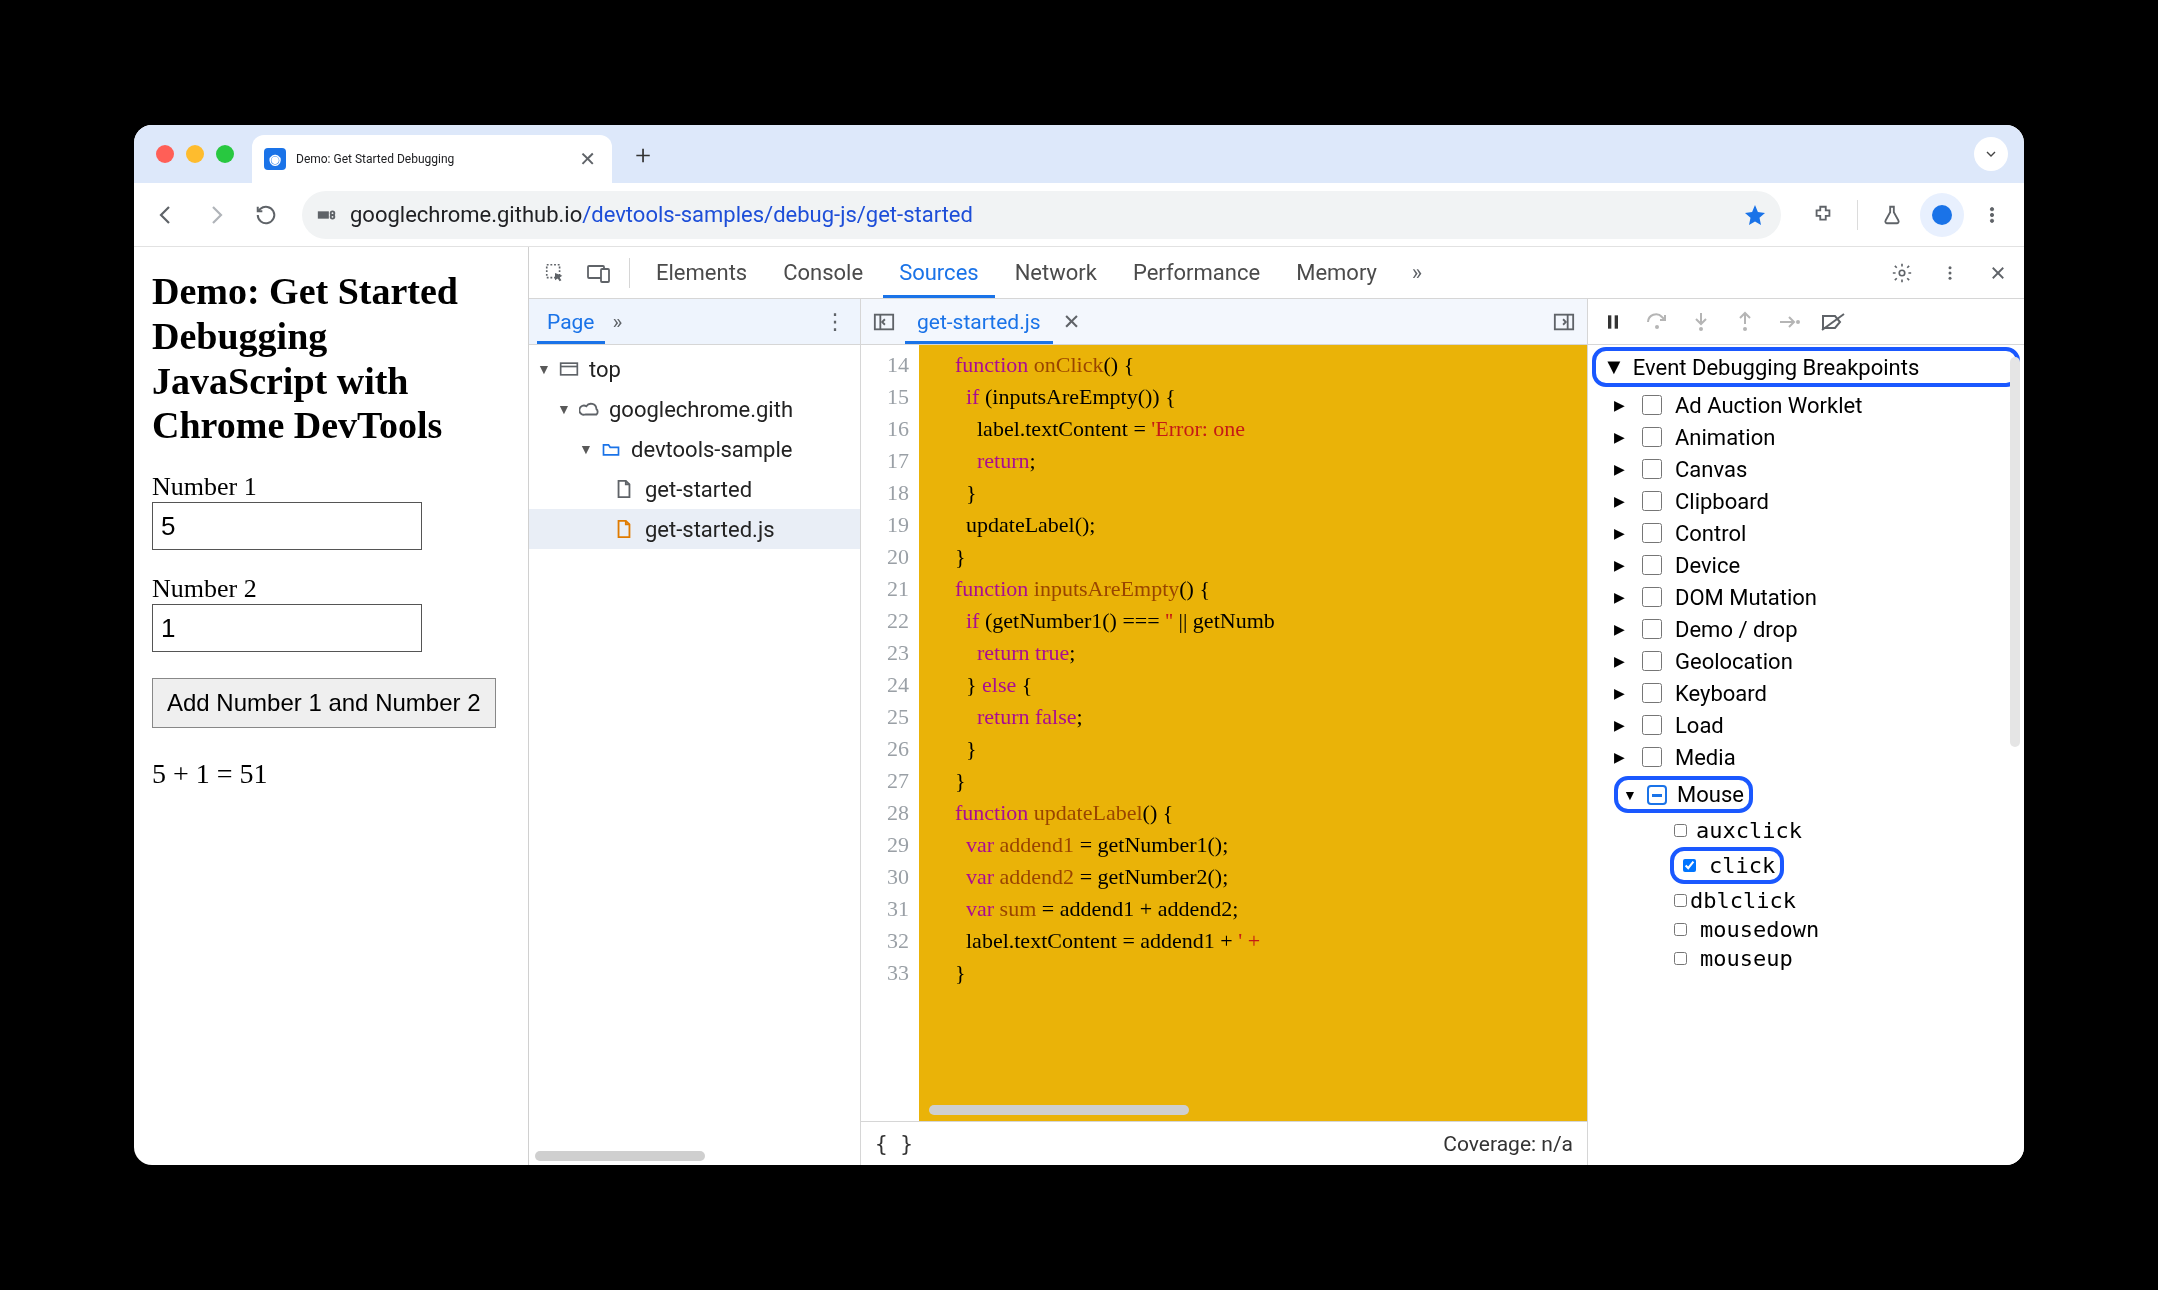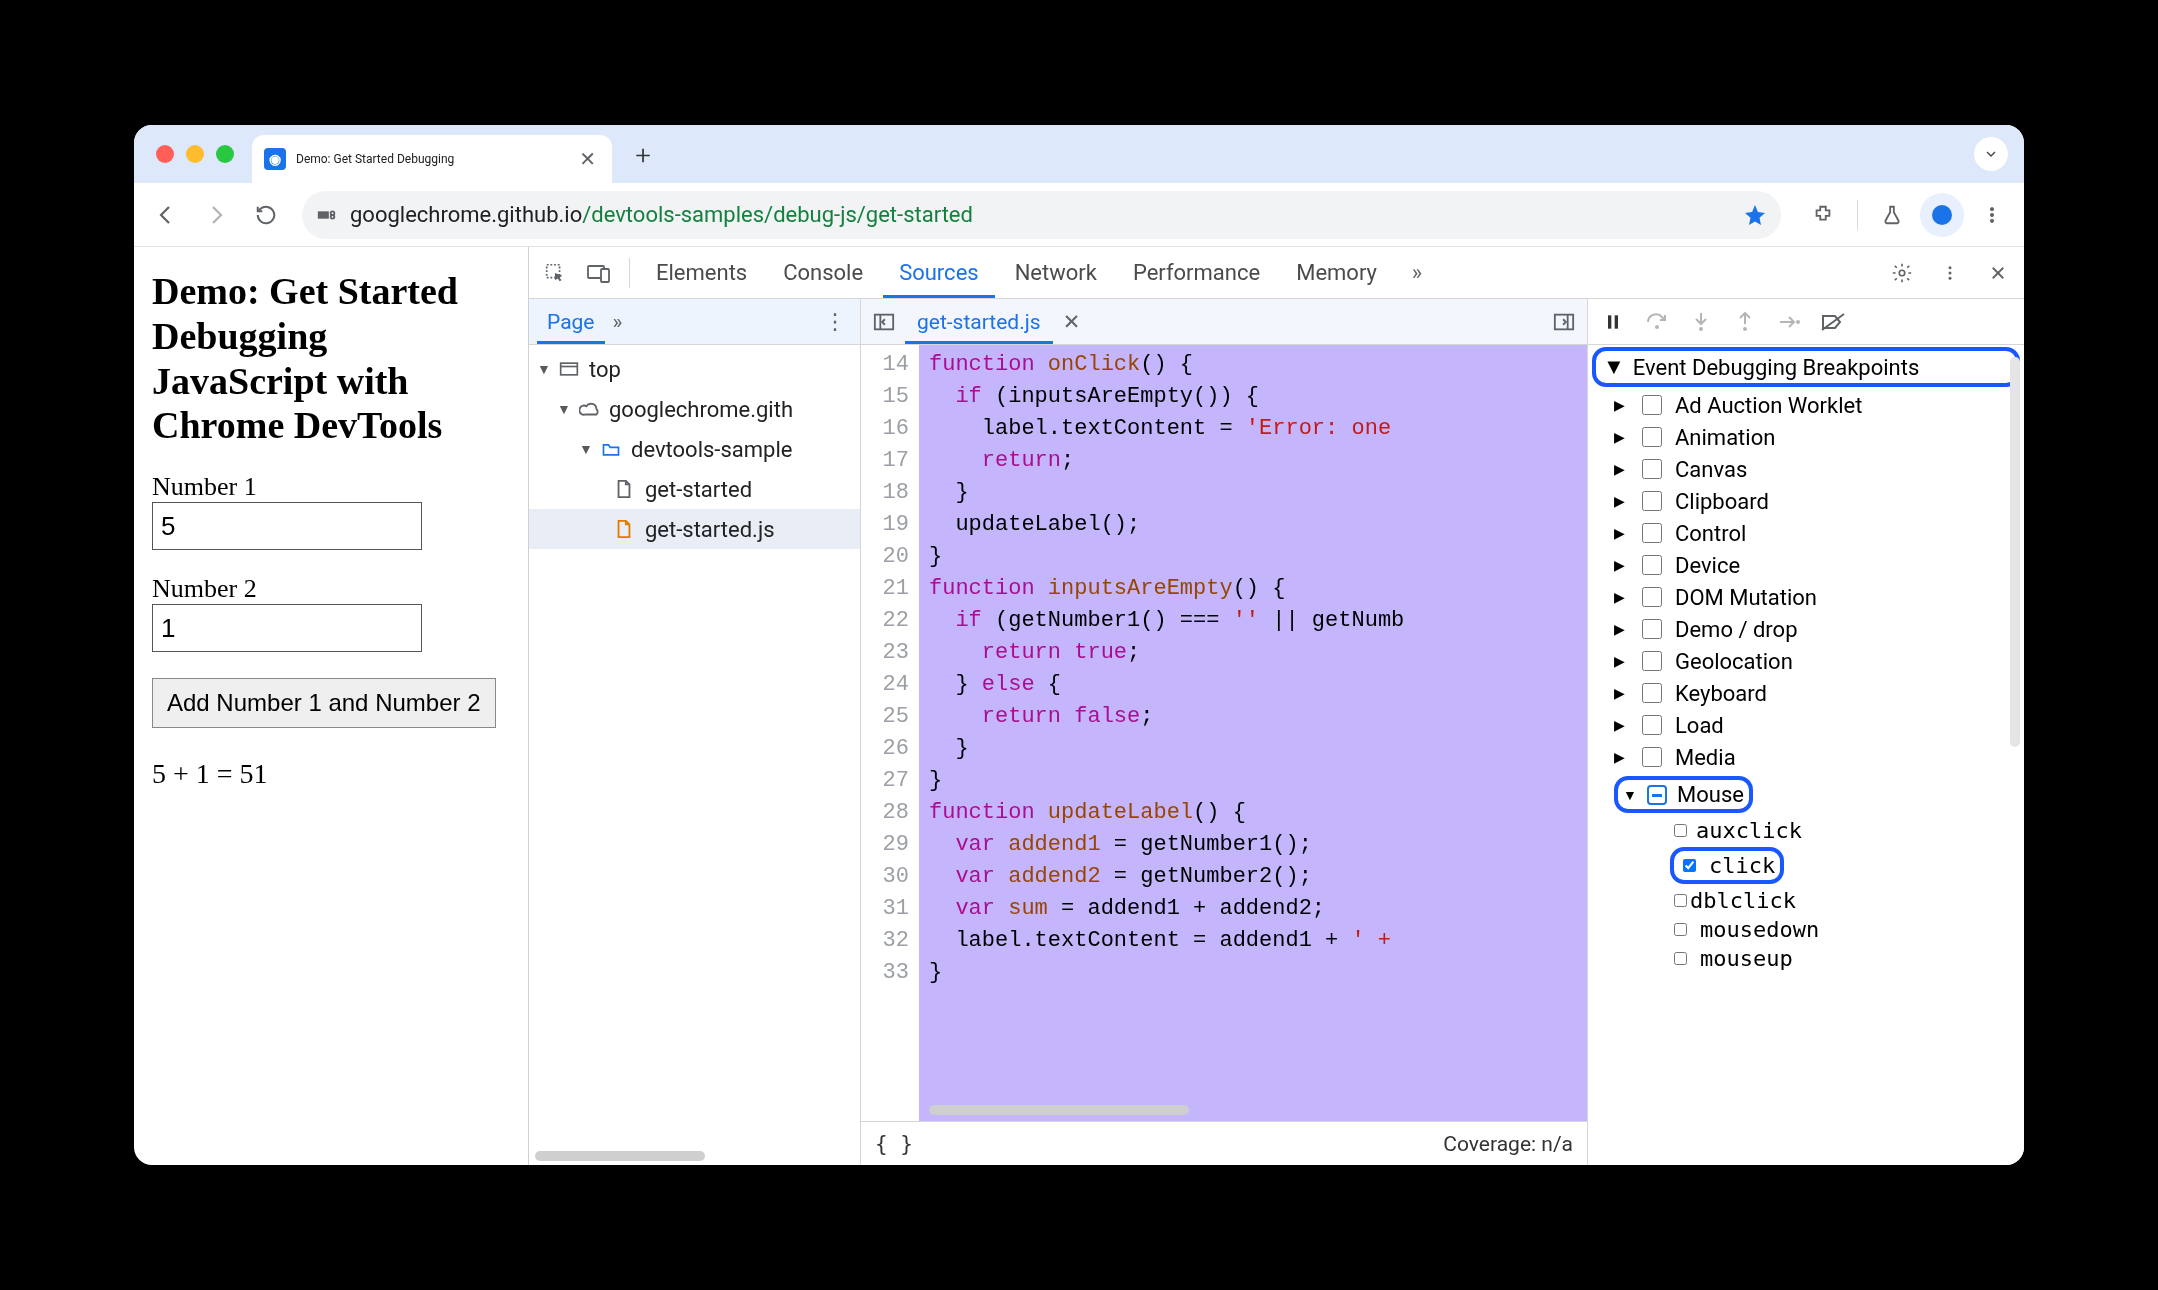--- a/index.html
+++ b/index.html
@@ -78,21 +78,21 @@
     align-items:center;
     padding: 0 14px;
     gap: 12px;
     color:#202124;
     font-size: 22px;
     margin: 0 8px;
   }
   .omnibox .secure { font-size:18px; color:#5f6368; letter-spacing:-3px; }
   .omnibox .url { flex:1; white-space:nowrap; overflow:hidden; }
   .omnibox .url .host { color:#202124; }
-  .omnibox .url .path { color:#15803d; }
+  .omnibox .url .path { color:#1d4ed8; }
   .star svg { fill:#1a73e8; }
   .tb-right { display:flex; align-items:center; gap:6px; margin-left:6px;}
   .tb-sep { width:1px; height:30px; background:#dcdcdc; margin:0 6px;}
   .avatar-dot { width:26px;height:26px;border-radius:50%;background:#1a73e8;}
 
   
   .main { flex:1; display:flex; min-height:0; }
   
   .page {
     width: 395px;
@@ -140,21 +140,21 @@
   .nav-scroll { position:absolute; bottom:4px; left:6px; height:10px; width:170px; background:#cfcfcf;border-radius:6px;}
 
   
   .editor { flex:1; display:flex; flex-direction:column; min-width:0; border-right:1px solid #d6d6d6; background:#f3f7fd;}
   .ed-tabbar { height:46px; border-bottom:1px solid #d6d6d6; display:flex; align-items:center; padding:0 6px; gap:4px; font-size:21px; }
   .ed-tabbar .fname { color:#1a73e8; box-shadow: inset 0 -3px 0 #1a73e8; height:100%;display:flex;align-items:center; padding:0 12px;}
   .ed-tabbar .x { color:#5f6368; padding:0 6px;}
   .ed-tabbar .panelico { color:#5f6368; padding:0 6px;}
   .ed-tabbar .right { margin-left:auto;}
   .code-wrap { flex:1; overflow:hidden; position:relative;}
-  .code { font-family: Liberation Mono, monospace; font-size:22px; line-height:32px; display:flex; background:#c4b5fd; height:100%;}
+  .code { font-family: Liberation Serif, serif; font-size:22px; line-height:32px; display:flex; background:#eab308; height:100%;gap:26px;}
   .gutter { width:58px; text-align:right; color:#9aa0a6; padding:4px 10px 4px 0; background:#fff; user-select:none;}
   .src { padding:4px 0 4px 10px; white-space:pre; overflow:hidden;}
   .kw { color:#aa0d91; }
   .fn { color:#994500; }
   .str{ color:#c41a16; }
   .bool{ color:#aa0d91;}
   .code-hscroll {
     position:absolute; bottom:6px; left:68px; height:10px; width:260px;
     background:#cfcfcf;border-radius:6px;
   }

